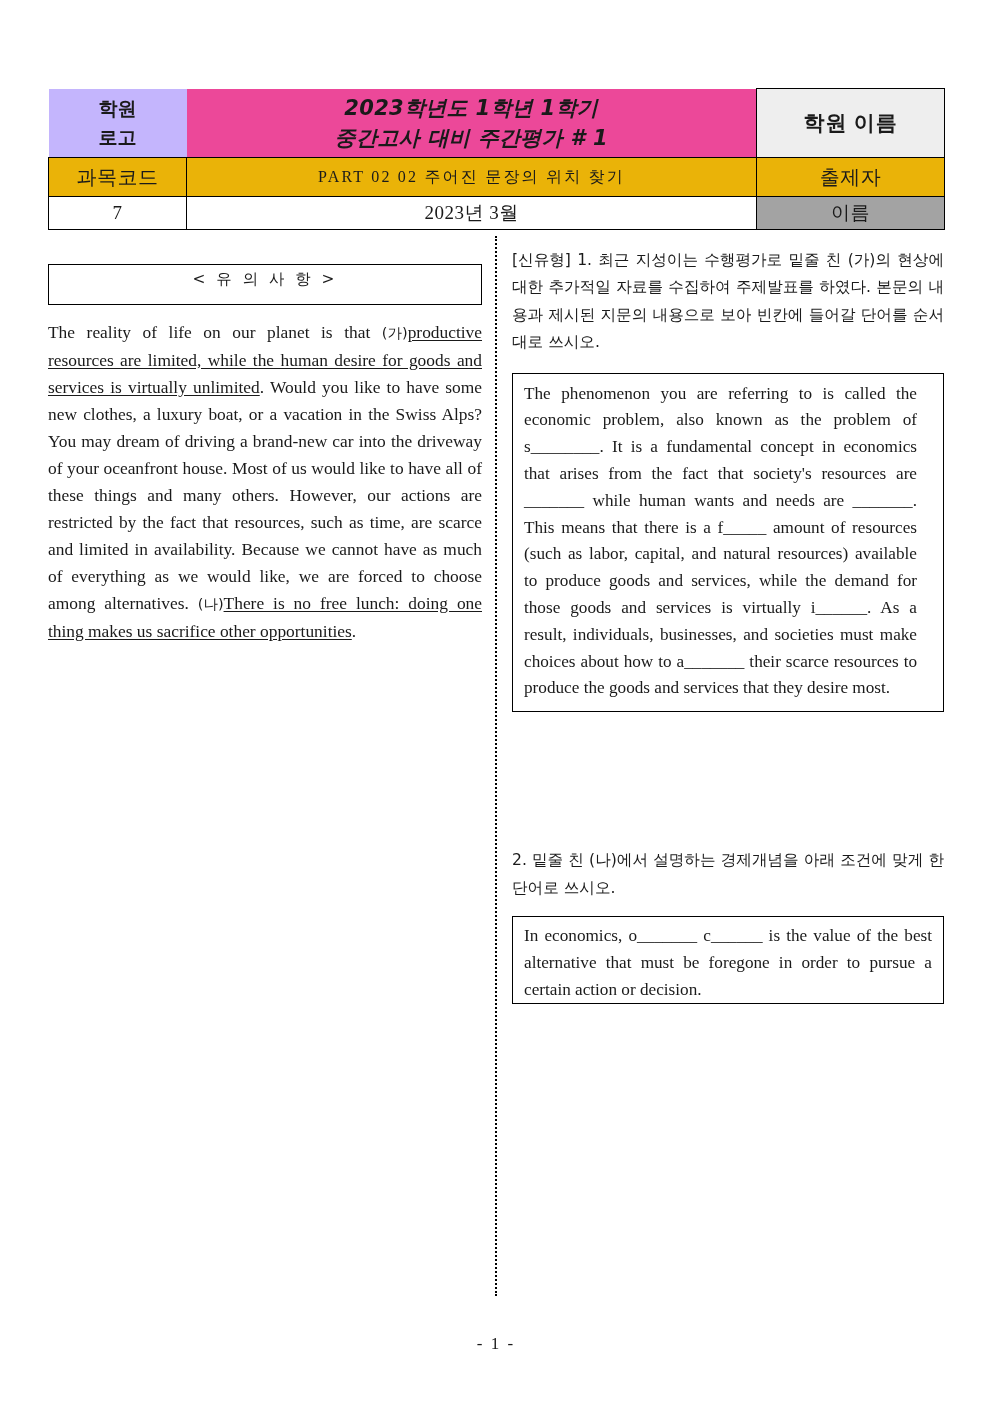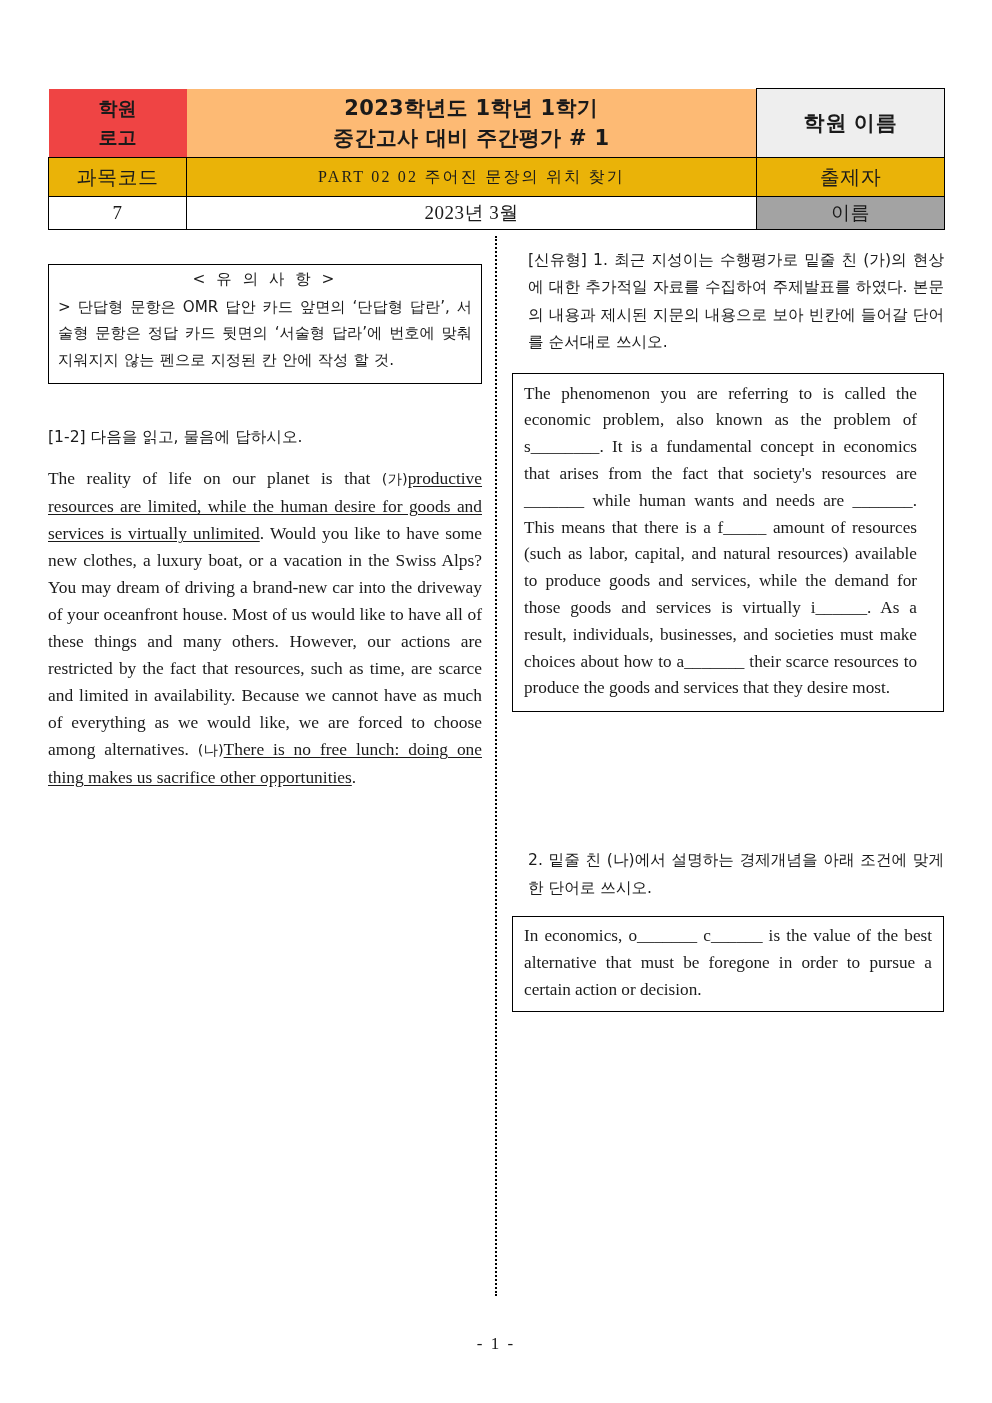--- a/index.html
+++ b/index.html
@@ -40,42 +40,43 @@
     padding: 0;
     vertical-align: middle;
     text-align: center;
     font-family: "Liberation Serif", "DejaVu Serif", serif;
   }
   .col-a { width: 138px; }
   .col-b { width: 570px; }
   .col-c { width: 188px; }
 
   td.logo-cell {
-    background: #ef4444;
+    background: #c4b5fd;
     border: none !important;
     border-bottom: 1.4px solid #000 !important;
     text-align: left;
     padding: 6px 0 6px 8px;
     height: 68px;
   }
   .logo-line {
     font-size: 19px;
     font-weight: bold;
     line-height: 29px;
     font-family: "DejaVu Sans", "Liberation Sans", sans-serif;
   }
 
   td.title-cell {
-    background: #fdba74;
+    background: #ec4899;
     border-top: none !important;
     border-left: none !important;
     border-right: 1.4px solid #000 !important;
     border-bottom: 1.4px solid #000 !important;
     height: 68px;
     padding: 4px 0;
+    font-style: italic;
   }
   .title-line {
     font-size: 21px;
     font-weight: bold;
     line-height: 30px;
     letter-spacing: 0.3px;
     font-family: "DejaVu Sans", "Liberation Sans", sans-serif;
   }
 
   td.acad-cell {
@@ -178,36 +179,35 @@
     width: 432px;
   }
 
   .kq {
     font-family: "DejaVu Sans", "Liberation Sans", sans-serif;
     font-size: 15.6px;
     line-height: 27.4px;
     text-align: justify;
     text-justify: inter-word;
     margin-top: 11px;
-    margin-left: 16px;
   }
 
   .eng-box {
     border: 1.2px solid #000000;
     margin-top: 16px;
     padding: 7px 26px 9px 11px;
     font-family: "Liberation Serif", "DejaVu Serif", serif;
     font-size: 17.2px;
     line-height: 26.8px;
     text-align: justify;
     text-justify: inter-word;
   }
   .eng-box.tight {
     margin-top: 14px;
-    padding: 6px 11px 8px 11px;
+    padding: 6px 11px 0 11px;
   }
 
   .spacer-q2 { height: 124px; }
 
   
   .footer {
     position: absolute;
     left: 0;
     top: 1334px;
     width: 992px;
@@ -254,24 +254,22 @@
       </tbody>
     </table>
   </div>
 
   <div class="divider"></div>
 
   <div class="col-left">
 
     <div class="notice-box">
       <div class="notice-title">&lt; 유 의 사 항 &gt;</div>
-      <div class="notice-p">&gt; 단답형 문항은 OMR 답안 카드 앞면의 ‘단답형 답란’, 서술형 문항은 정답 카드 뒷면의 ‘서술형 답라’에 번호에 맞춰 지워지지 않는 펜으로 지정된 칸 안에 작성 할 것.</div>
     </div>
 
-    <div class="q-label">[1-2] 다음을 읽고, 물음에 답하시오.</div>
 
     <div class="passage"><span>The reality of life on our planet is that</span> <span class="marker">(가)</span><u>productive resources are limited, while the human desire for goods and services is virtually unlimited</u><span>. Would you like to have some new clothes, a luxury boat, or a vacation in the Swiss Alps? You may dream of driving a brand-new car into the driveway of your oceanfront house. Most of us would like to have all of these things and many others. However, our actions are restricted by the fact that resources, such as time, are scarce and limited in availability. Because we cannot have as much of everything as we would like, we are forced to choose among alternatives. </span><span class="marker">(나)</span><u>There is no free lunch: doing one thing makes us sacrifice other opportunities</u><span>.</span></div>
 
   </div>
 
   <div class="col-right">
 
     <div class="kq">[신유형] 1. 최근 지성이는 수행평가로 밑줄 친 (가)의 현상에 대한 추가적일 자료를 수집하여 주제발표를 하였다. 본문의 내용과 제시된 지문의 내용으로 보아 빈칸에 들어갈 단어를 순서대로 쓰시오.</div>
 
     <div class="eng-box">The phenomenon you are referring to is called the economic problem, also known as the problem of s________. It is a fundamental concept in economics that arises from the fact that society's resources are _______ while human wants and needs are _______. This means that there is a f_____ amount of resources (such as labor, capital, and natural resources) available to produce goods and services, while the demand for those goods and services is virtually i______. As a result, individuals, businesses, and societies must make choices about how to a_______ their scarce resources to produce the goods and services that they desire most.</div>

